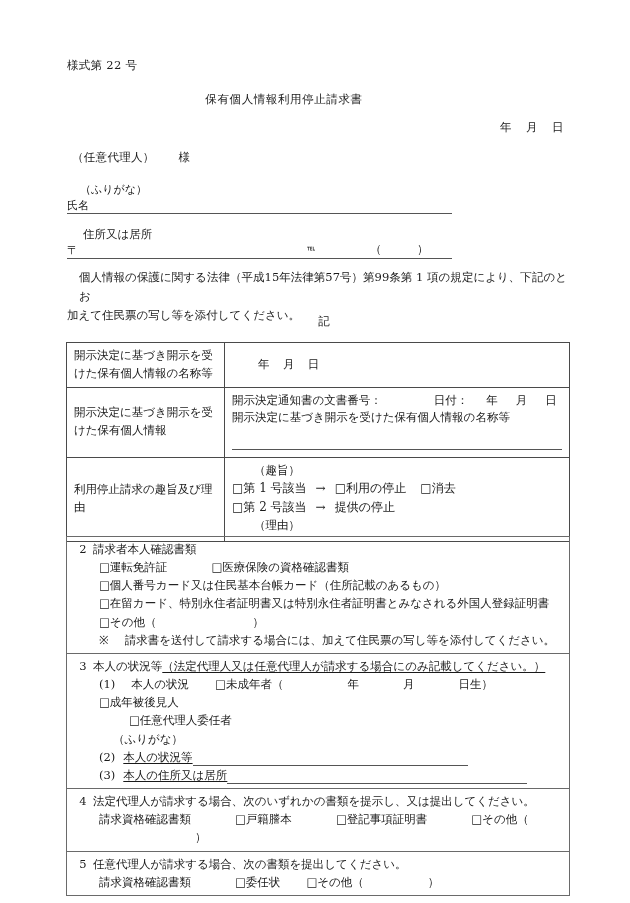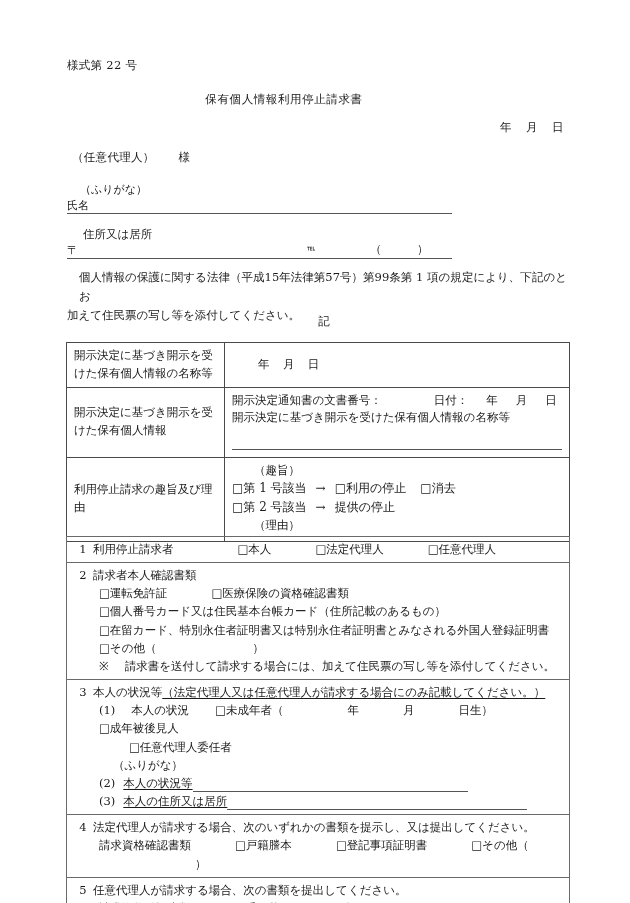--- a/index.html
+++ b/index.html
@@ -187,25 +187,20 @@
         <div class="cb"><span>□第 1 号該当</span><span class="arrow">→</span><span>□利用の停止</span><span class="opt-gap"></span><span>□消去</span></div>
         <div class="cb"><span>□第 2 号該当</span><span class="arrow">→</span><span>提供の停止</span></div>
         <div class="r3-shushi">（理由）</div>
       </td>
     </tr>
   </tbody>
     </table>
 
   <table class="t2">
     <tbody>
-        <tr>
-      <td>
-        <div><span class="num">1</span><span>利用停止請求者</span><span class="g60"></span><span>□本人</span><span class="g40"></span><span>□法定代理人</span><span class="g40"></span><span>□任意代理人</span></div>
-      </td>
-    </tr>
     <tr>
       <td>
         <div><span class="num">2</span><span>請求者本人確認書類</span></div>
         <div class="ind1"><span>□運転免許証</span><span class="g40"></span><span>□医療保険の資格確認書類</span></div>
         <div class="ind1"><span>□個人番号カード又は住民基本台帳カード（住所記載のあるもの）</span></div>
         <div class="ind1"><span>□在留カード、特別永住者証明書又は特別永住者証明書とみなされる外国人登録証明書</span></div>
         <div class="ind1"><span>□その他（</span><span class="g90"></span><span>）</span></div>
         <div class="ind1"><span>※</span><span class="g14"></span><span>請求書を送付して請求する場合には、加えて住民票の写し等を添付してください。</span></div>
       </td>
     </tr>

